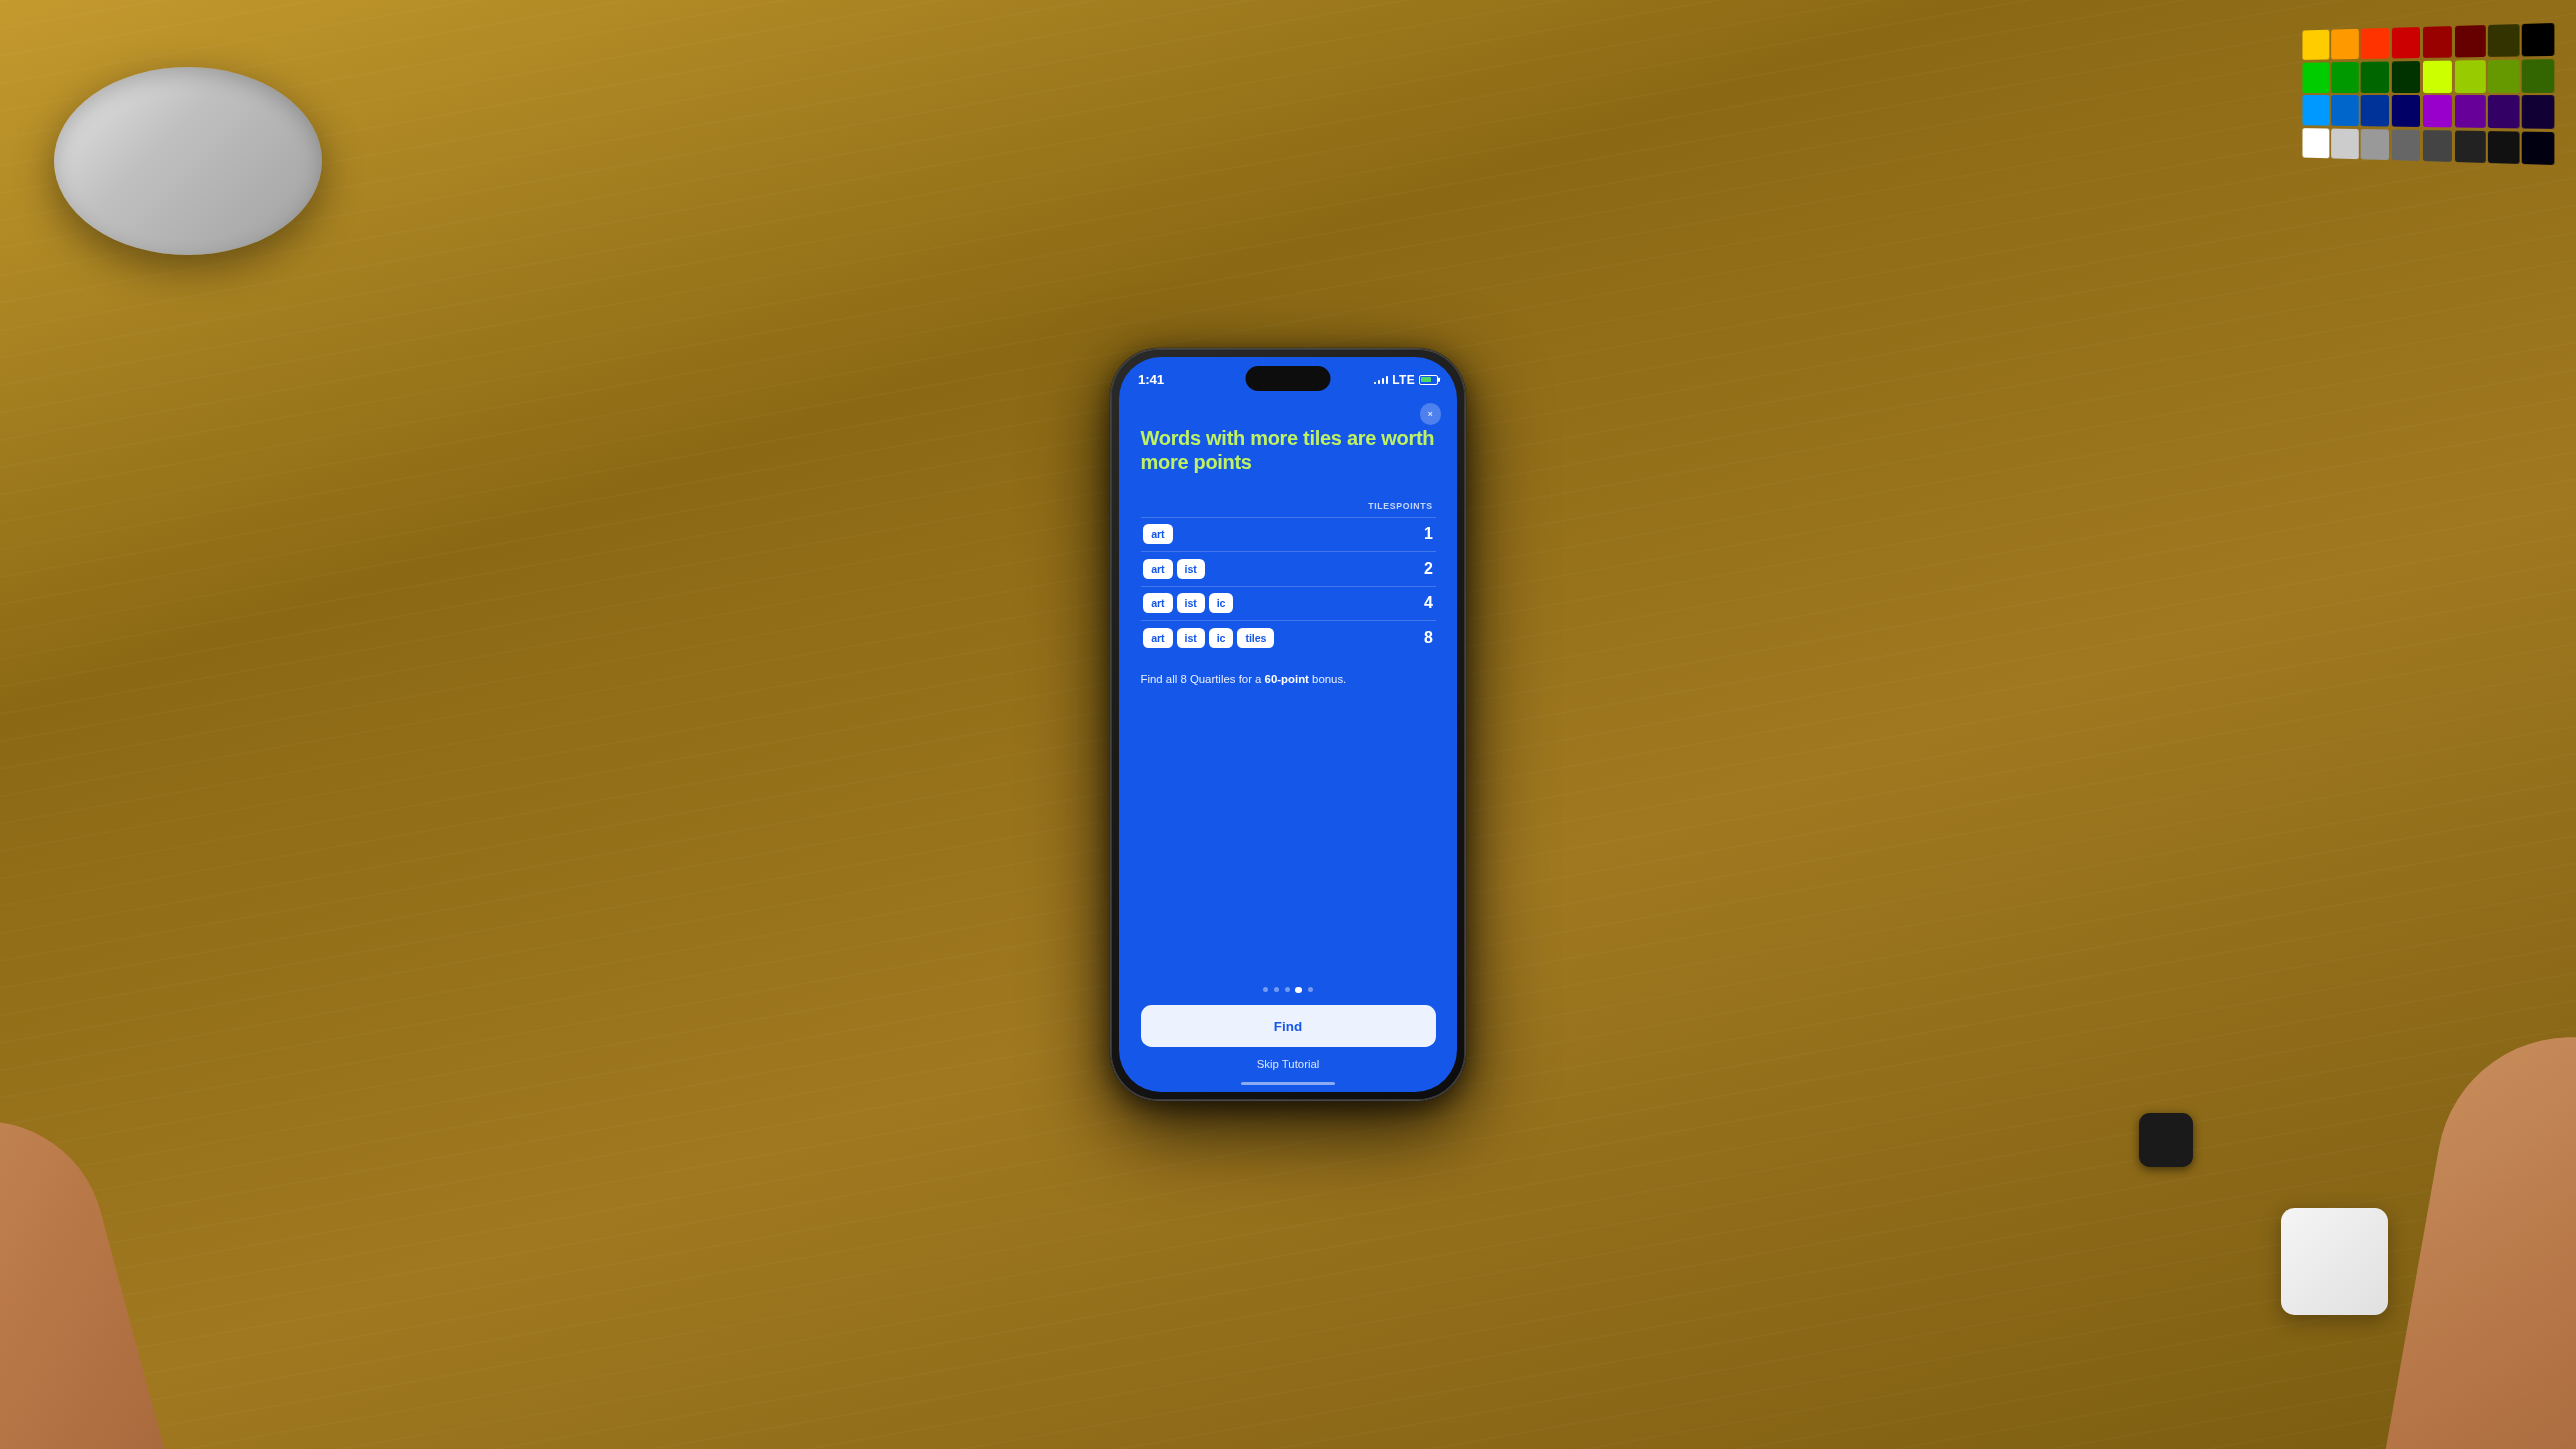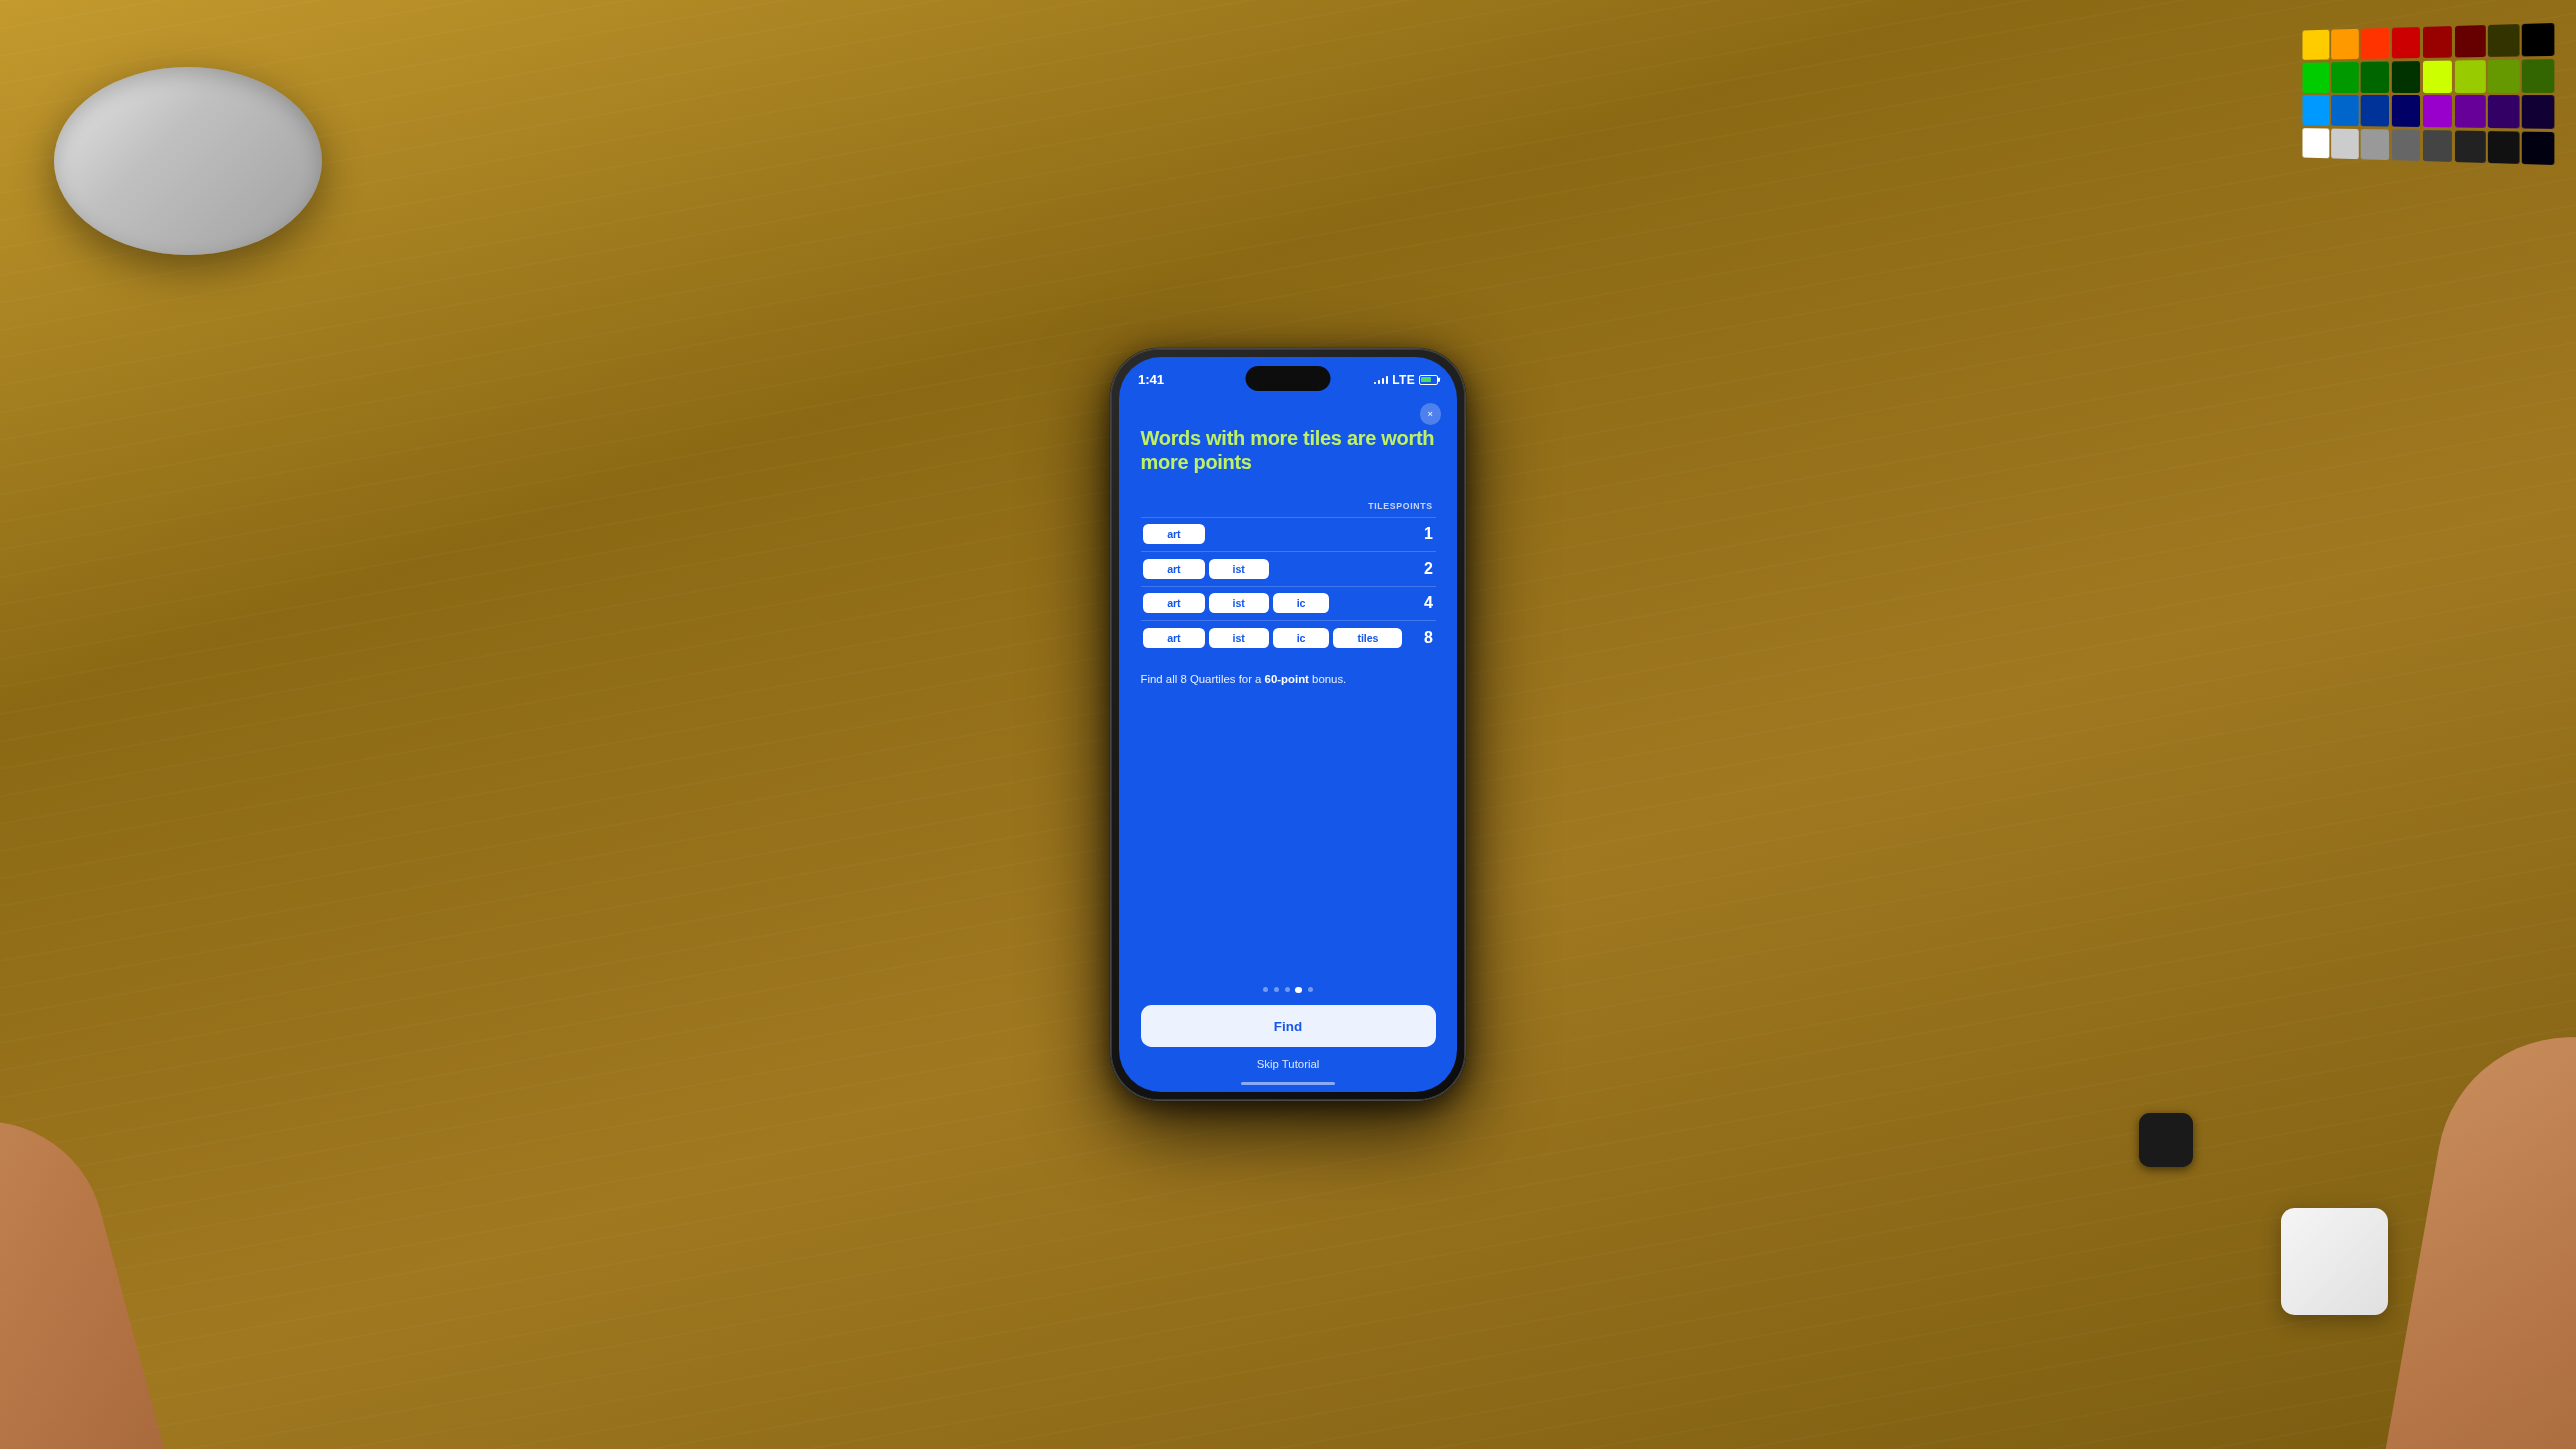--- a/index.html
+++ b/index.html
@@ -240,21 +240,21 @@
       display: flex;
       gap: 4px;
       flex-wrap: wrap;
     }
 
     .tile {
       background: white;
       color: #1557e8;
       font-size: 10.7px;
       font-weight: 700;
-      padding: 4px 24px;
+      padding: 4px 8px;
       border-radius: 5.4px;
       letter-spacing: -0.1px;
     }
 
     .points-value {
       font-size: 16px;
       font-weight: 700;
       color: white;
       min-width: 20px;
       text-align: right;

